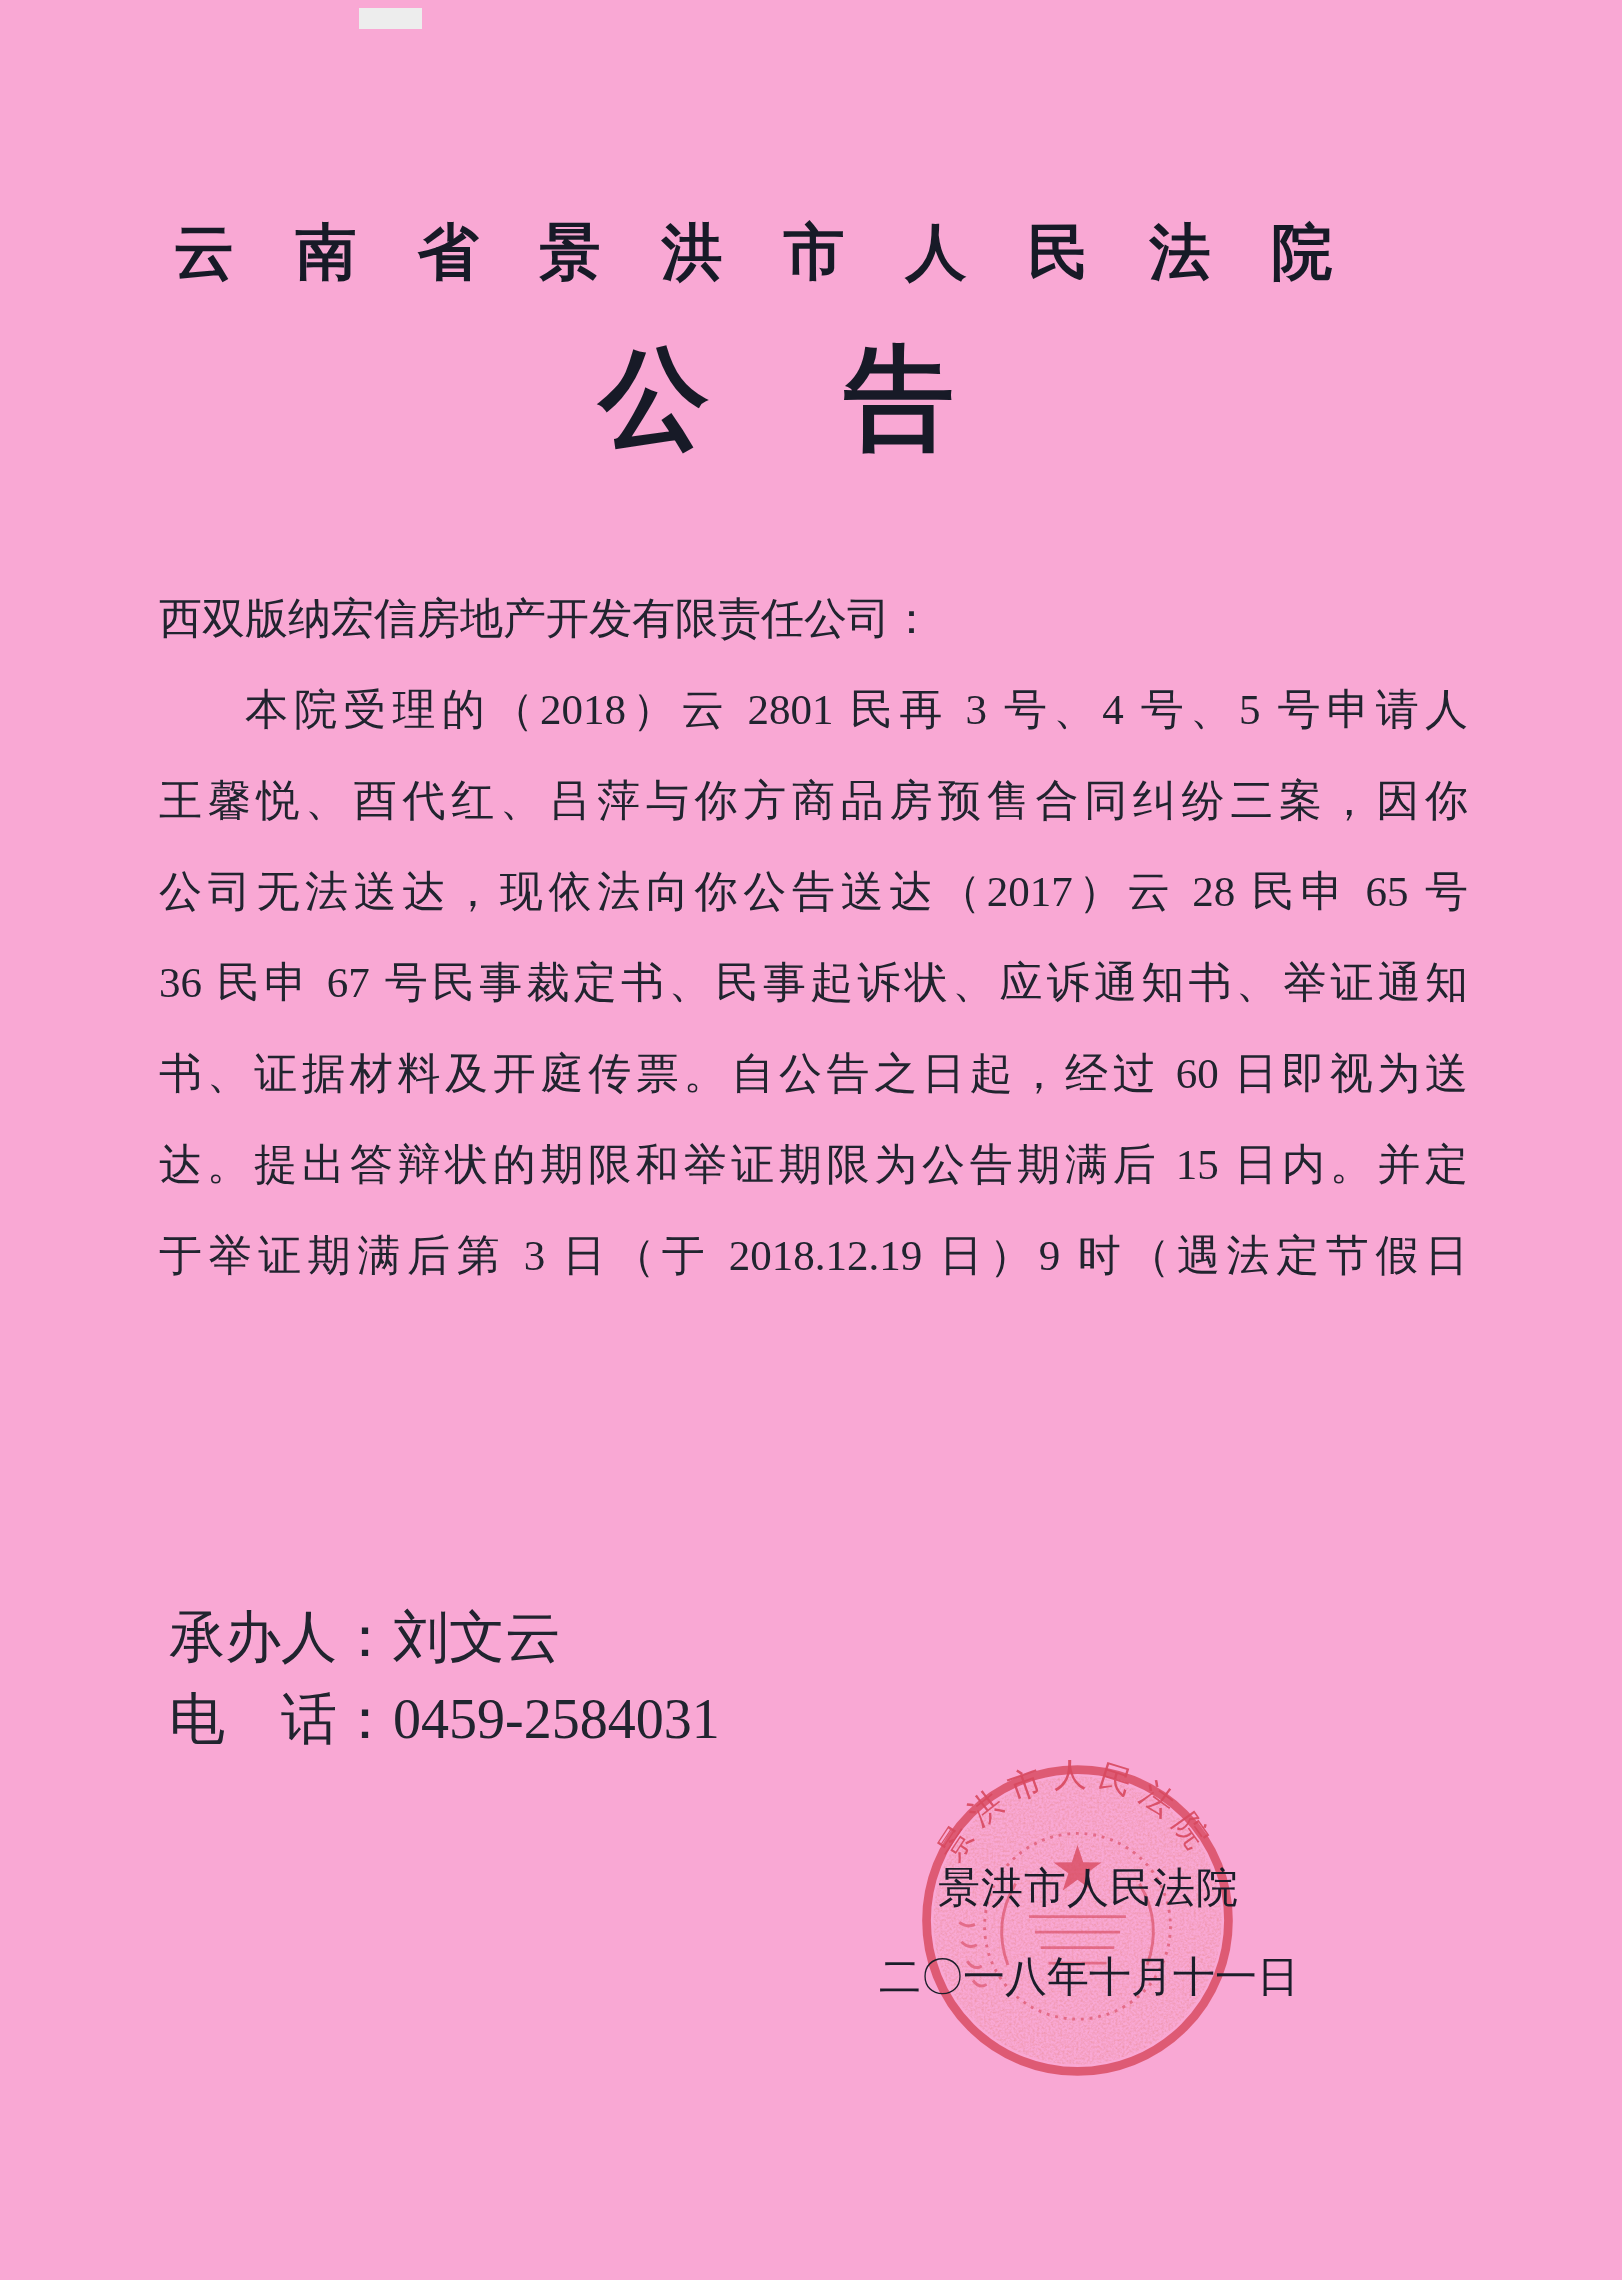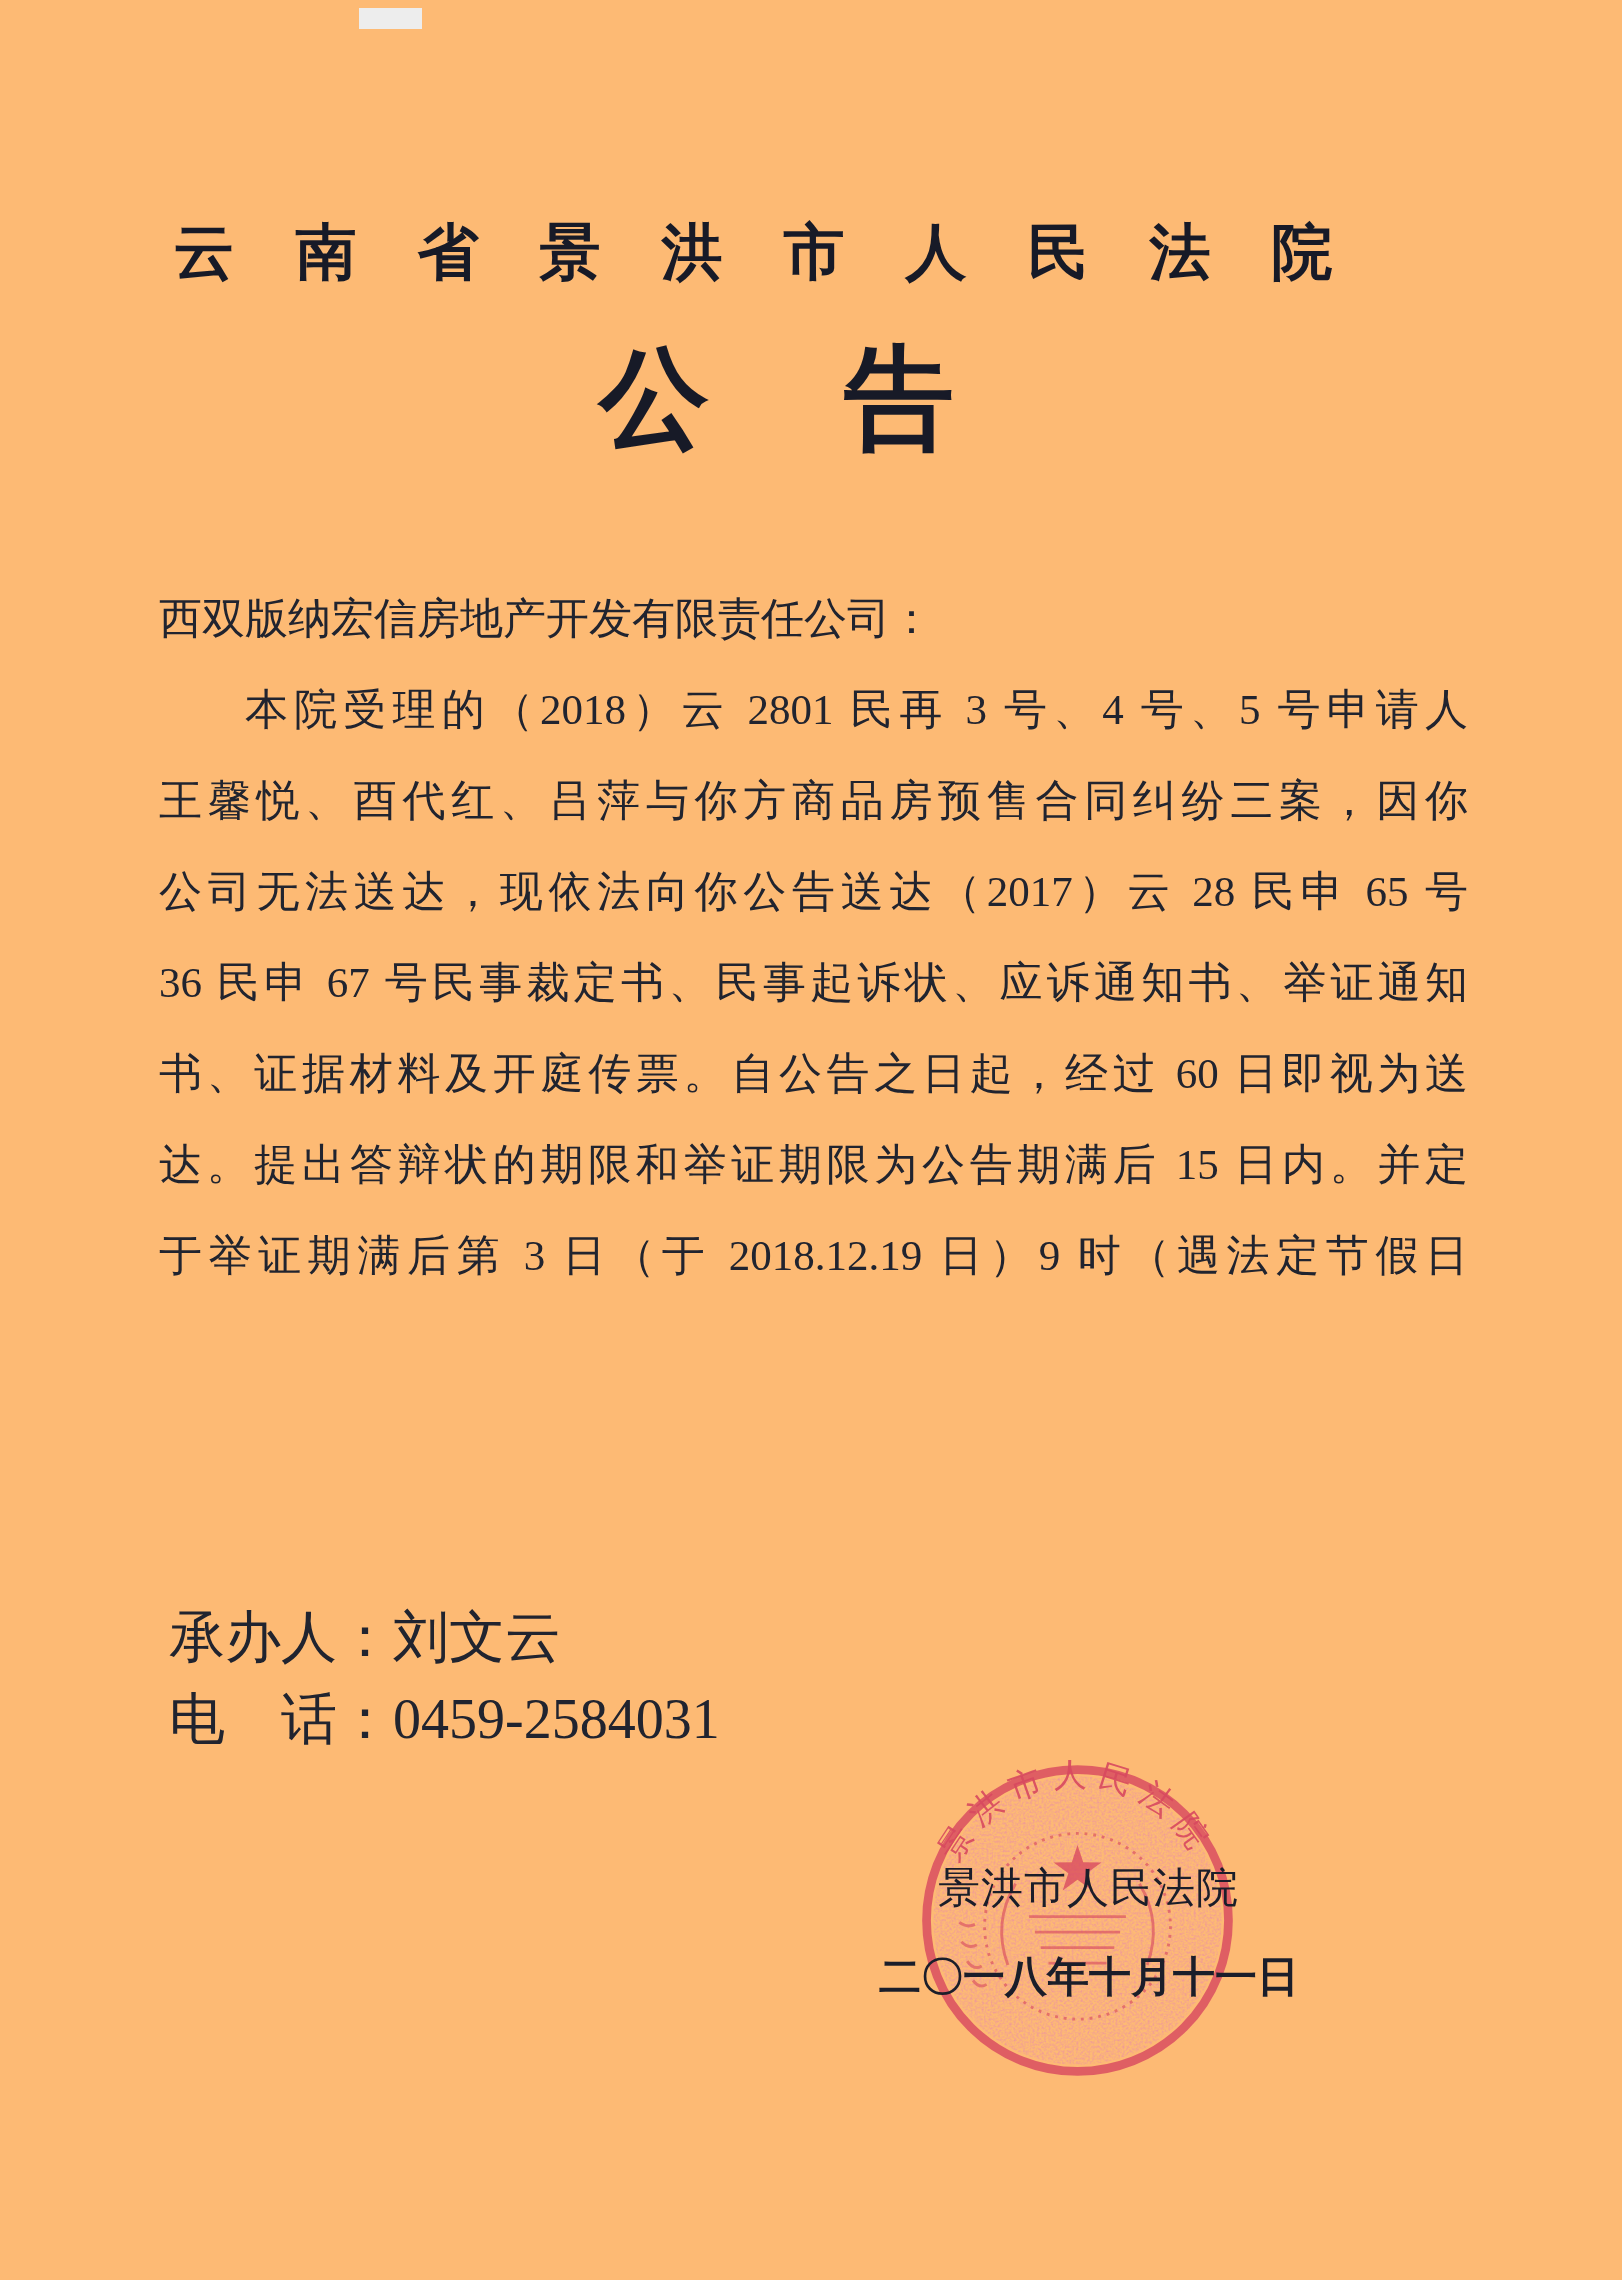--- a/index.html
+++ b/index.html
@@ -1,20 +1,20 @@
 <!DOCTYPE html>
 <html><head>
 <meta charset="utf-8">
 <style>
   html,body{margin:0;padding:0;background:#9a9a9a;}
   .page{
     position:relative;
     width:1622px;height:2281px;
     margin:0 auto;
-    background:#fdba74;
+    background:#f9a8d4;
     font-family:"Liberation Serif","DejaVu Serif",serif;
     color:#21242f;
     overflow:hidden;
   }
   .artifact{position:absolute;top:7.8px;left:359px;width:63px;height:21.6px;background:#ededed;}
   .court-title{
     position:absolute;top:212px;left:0;right:0;margin:0;
     text-align:center;
     font-size:61px;font-weight:700;color:#171a27;
     letter-spacing:61px;
@@ -40,21 +40,21 @@
     position:absolute;top:1596px;left:169px;
     font-size:56px;line-height:82px;
   }
   .contact-block p{margin:0;white-space:pre-wrap;}
   .sig-court{
     position:absolute;top:1860px;left:938px;margin:0;
     font-size:42px;letter-spacing:1px;color:#1b1e2a;z-index:3;white-space:nowrap;
   }
   .sig-date{
     position:absolute;top:1949px;left:879px;margin:0;
-    font-size:42px;color:#1b1e2a;z-index:3;white-space:nowrap;font-weight:bold;
+    font-size:42px;color:#1b1e2a;z-index:3;white-space:nowrap;
   }
   .seal{position:absolute;top:1756px;left:913px;z-index:2;}
 </style>
 </head>
 <body>
 
 <div class="page">
 
   <div class="artifact"></div>
 

